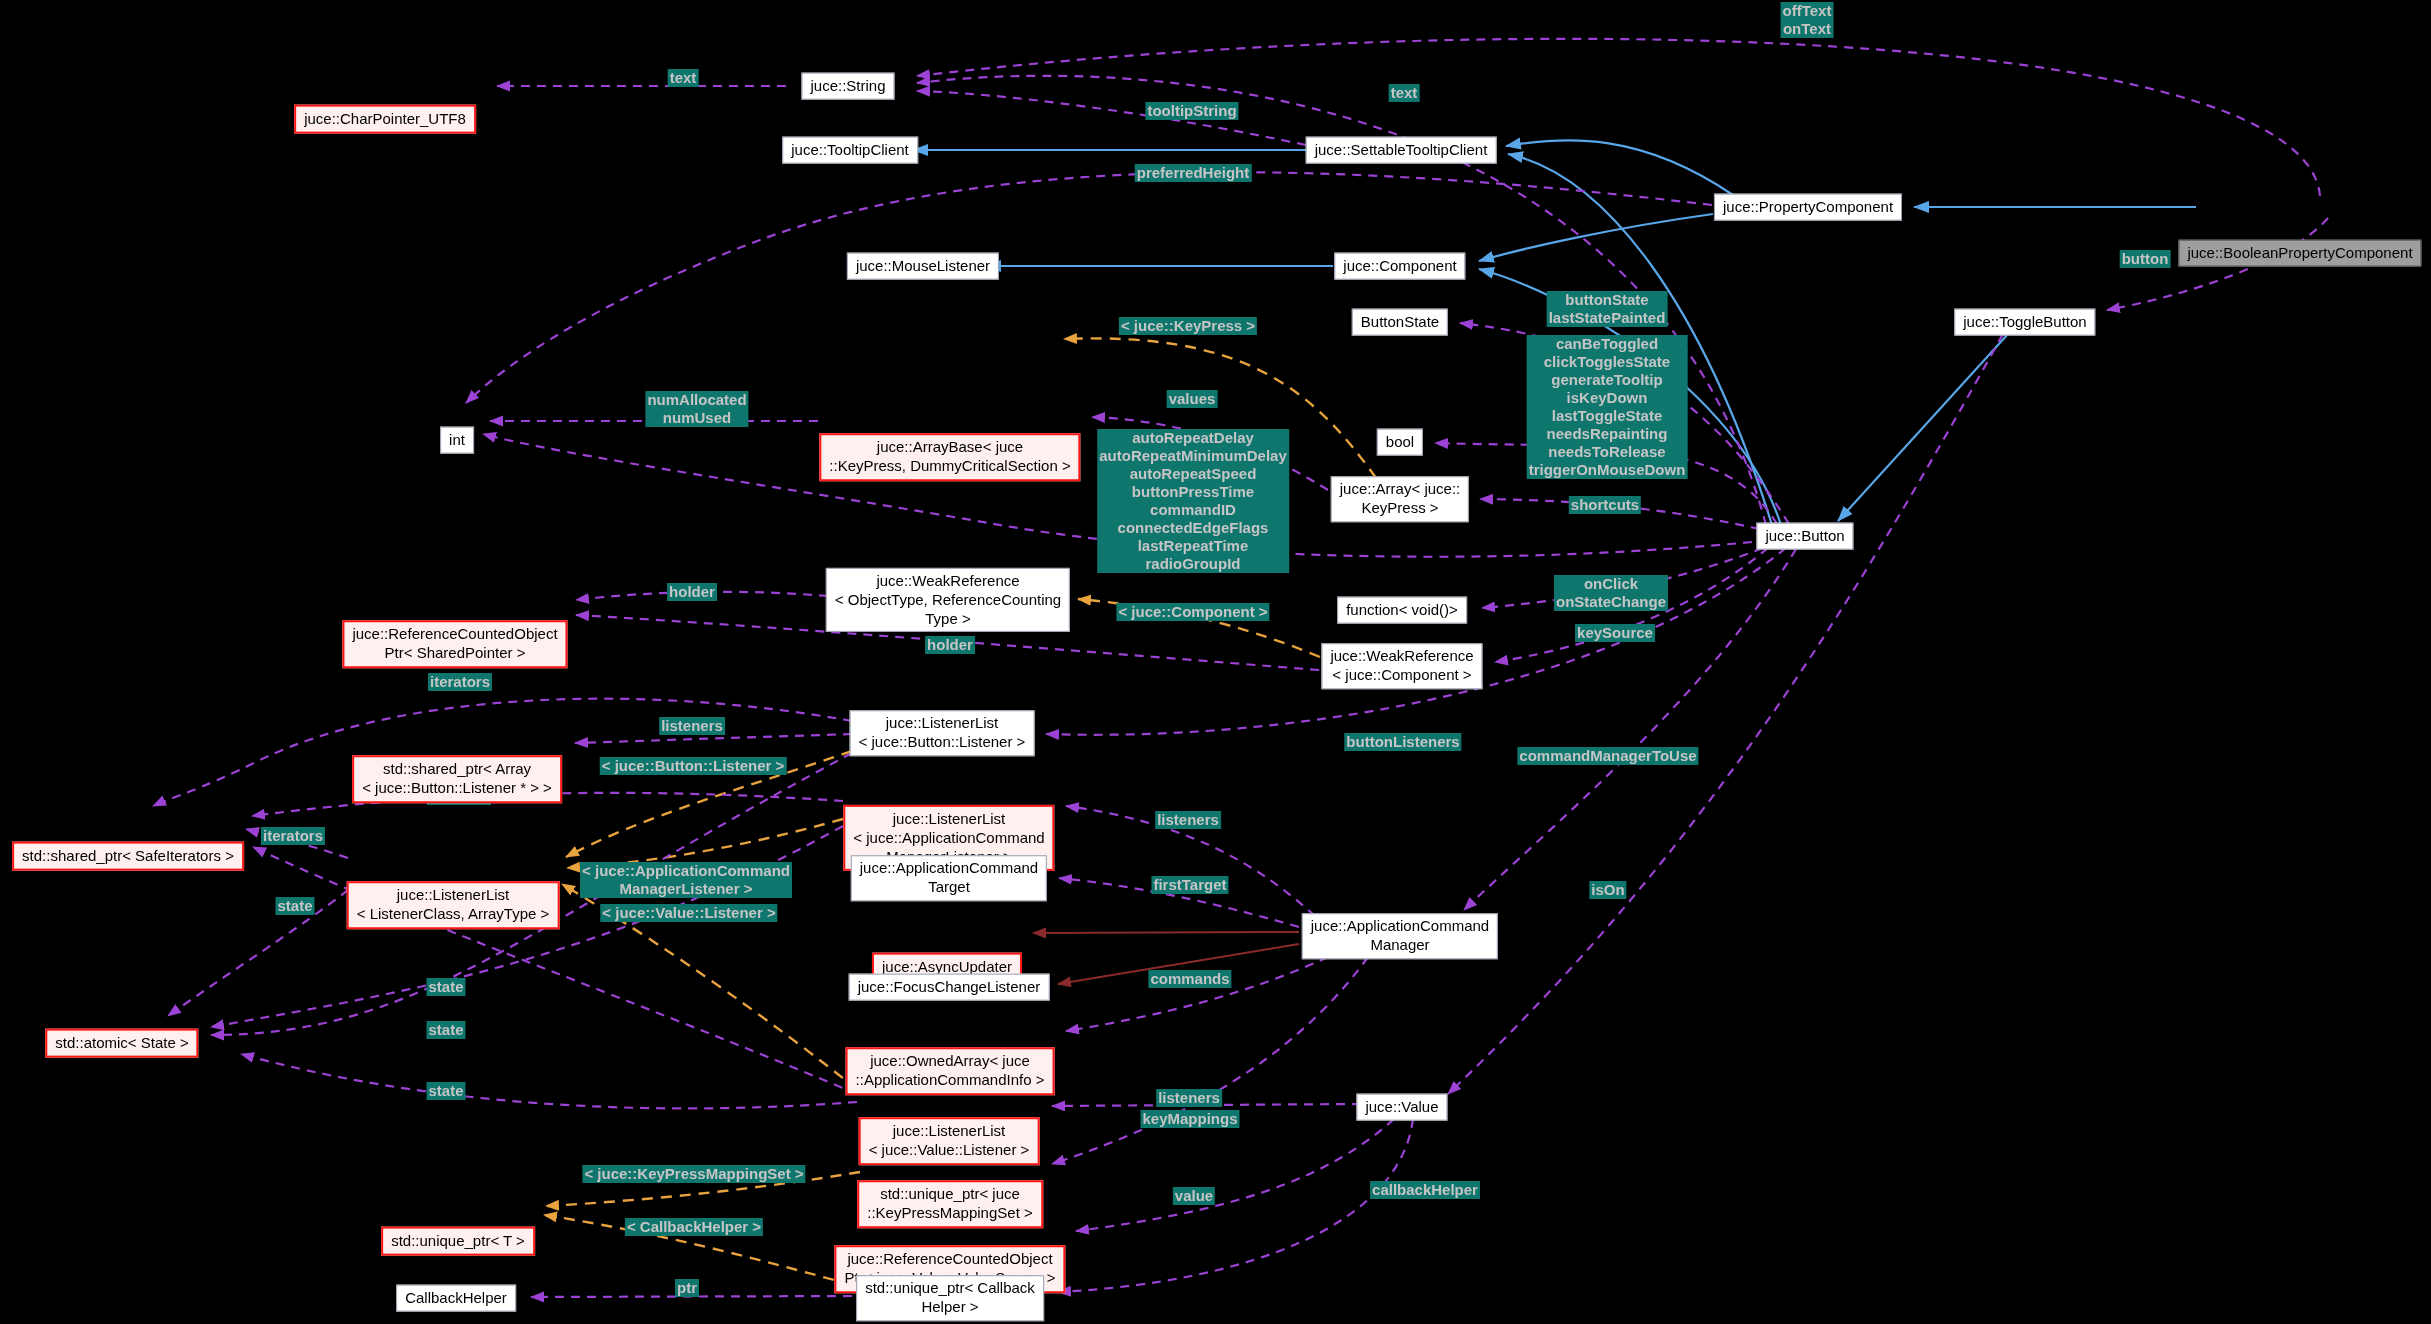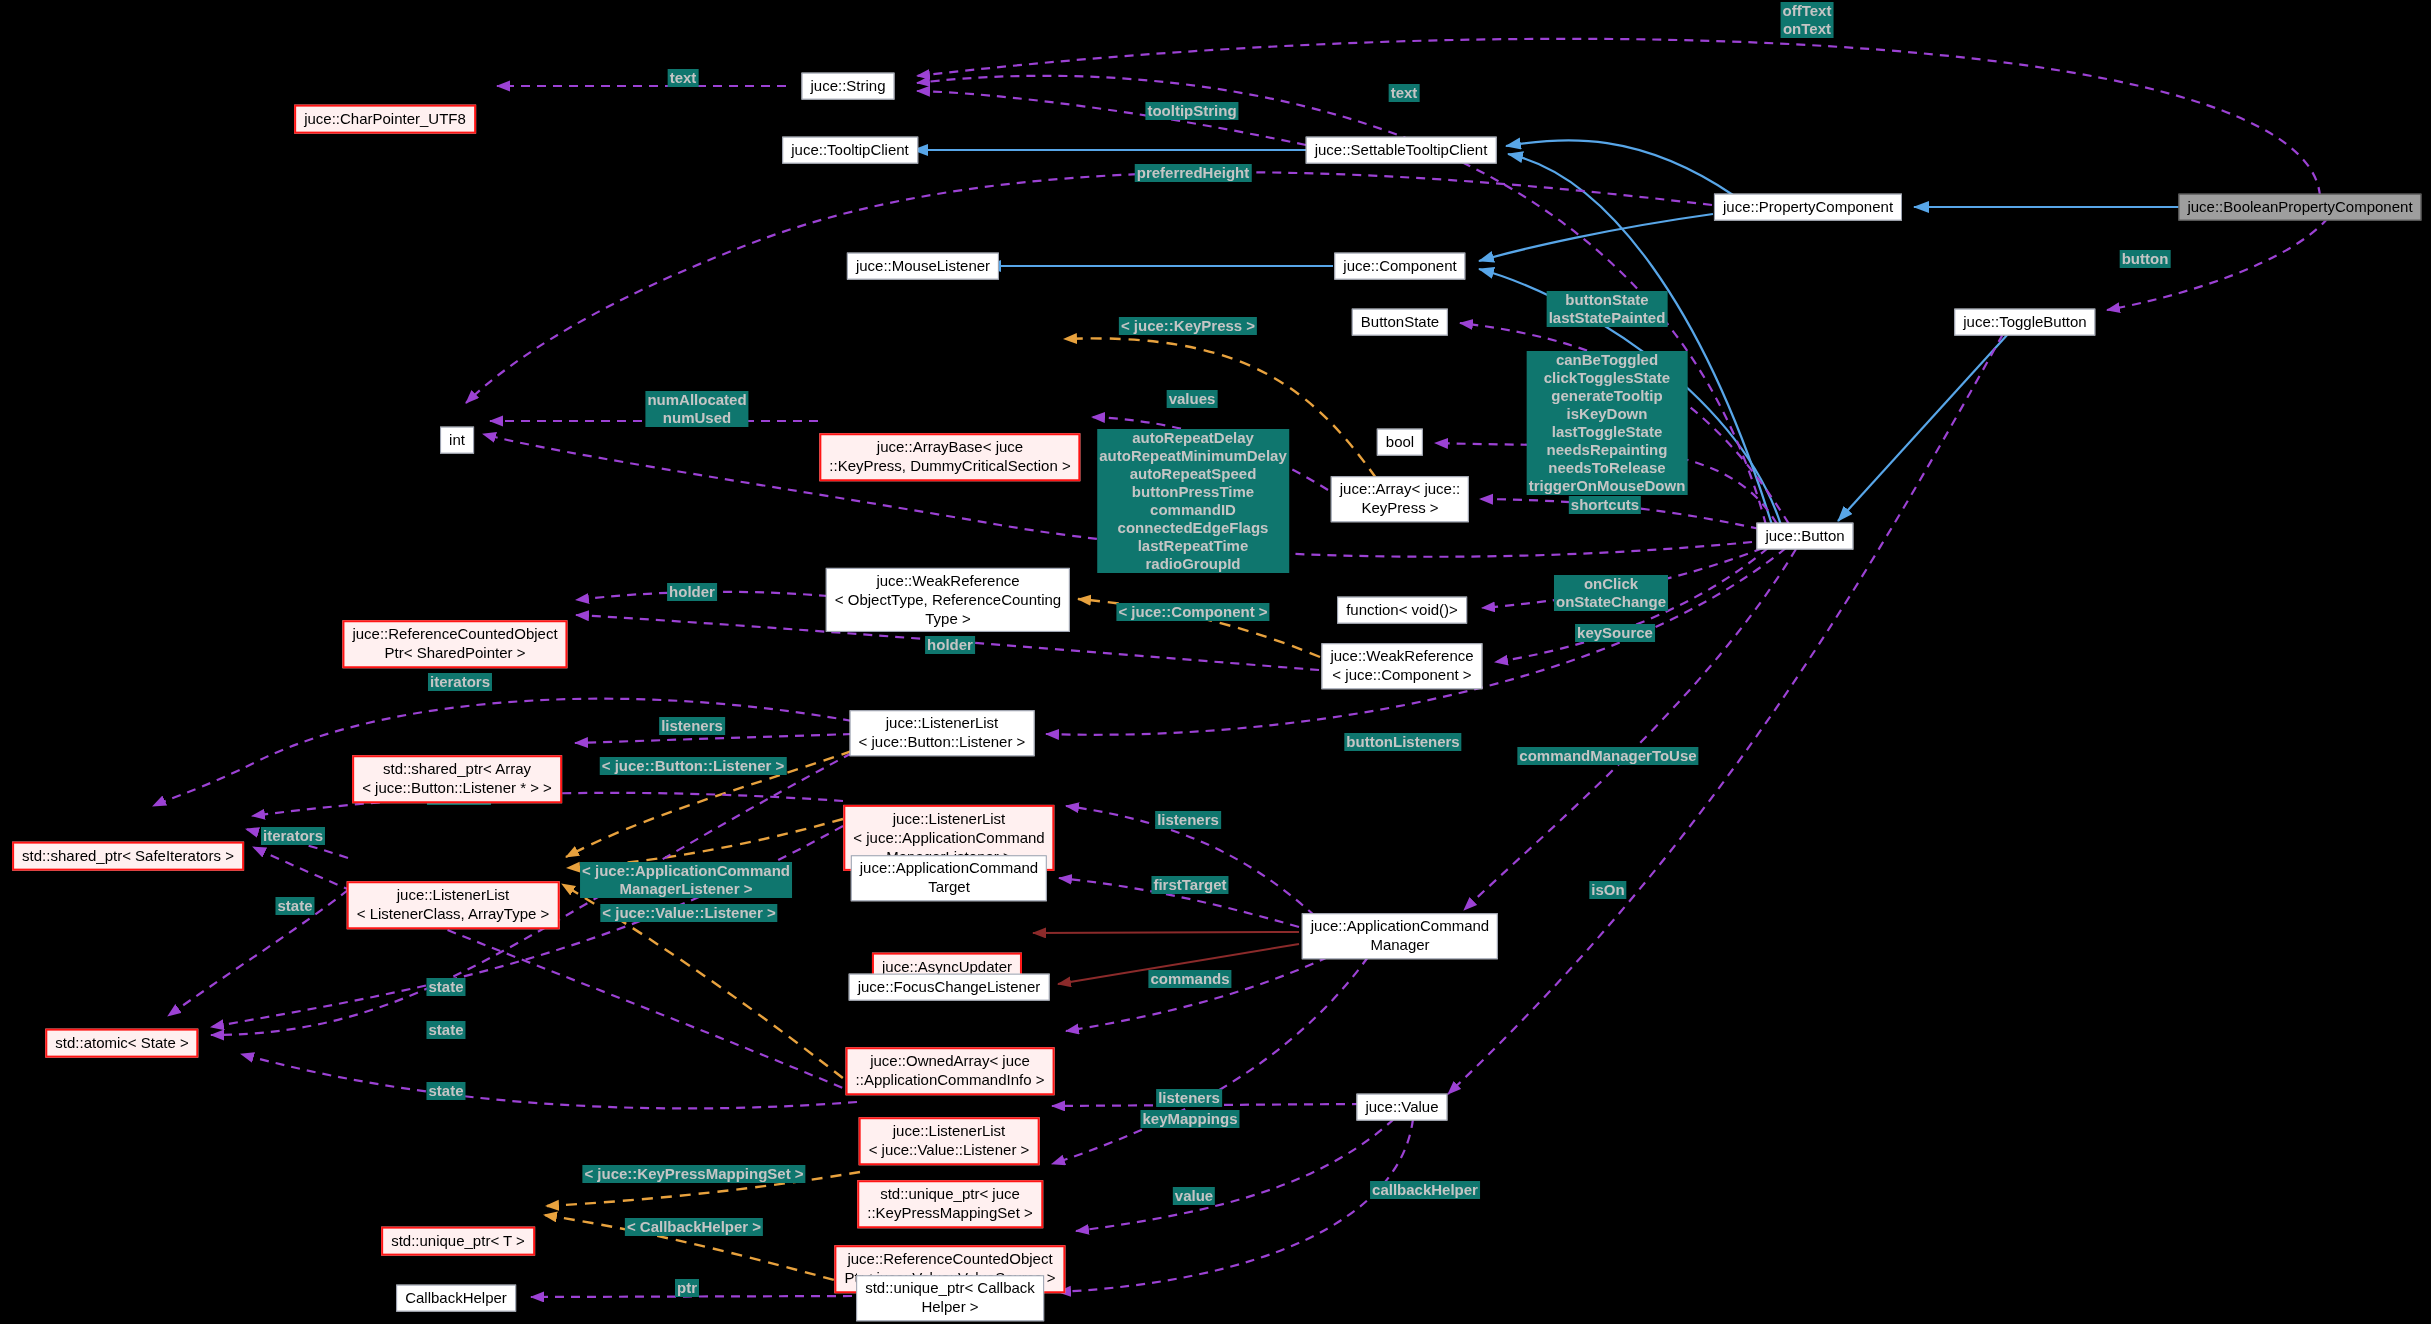--- a/index.html
+++ b/index.html
@@ -7,21 +7,21 @@
         font-family:"Liberation Sans",sans-serif;}
   #edges{position:absolute;left:0;top:0;z-index:0;}
   .pe{stroke:#9c42d4;stroke-width:2.2;fill:none;stroke-dasharray:9 7;marker-end:url(#ap);}
   .be{stroke:#58a6e8;stroke-width:2.2;fill:none;marker-end:url(#ab);}
   .re{stroke:#8b2a2a;stroke-width:2;fill:none;marker-end:url(#ar);}
   .oe{stroke:#e8a23e;stroke-width:2.4;fill:none;stroke-dasharray:11 8;marker-end:url(#ao);}
   .n{position:absolute;transform:translate(-50%,-50%);background:#fff;color:#000;
      border:1.6px solid #969cab;padding:3px 8px;font-size:15px;line-height:1.25;
      text-align:center;white-space:pre-line;z-index:2;}
   .n.red{background:#fff0f0;border:2px solid #ff1414;margin-top:33px;}
-  .n.sel{background:#9e9e9e;border:1.6px solid #4d4d4d;}
+  .n.sel{background:#9e9e9e;border:1.6px solid #4d4d4d;margin-top:46px;}
   .l{position:absolute;transform:translate(-50%,-50%);color:#c5c5c5;font-size:15px;
      font-weight:bold;line-height:1.2;text-align:center;white-space:pre-line;z-index:1;
      background:#0f766e;padding:0 2px;}
 </style>
 </head>
 <body>
 
 <div id="wrap">
 
 <svg id="edges" width="2431" height="1324" viewBox="0 0 2431 1324">
@@ -109,21 +109,21 @@
 <div class="l" style="left:683px;top:78px">text</div>
 <div class="l" style="left:1807px;top:20px">offText
 onText</div>
 <div class="l" style="left:1404px;top:93px">text</div>
 <div class="l" style="left:1192px;top:111px">tooltipString</div>
 <div class="l" style="left:1193px;top:173px">preferredHeight</div>
 <div class="l" style="left:2145px;top:259px">button</div>
 <div class="l" style="left:1607px;top:309px">buttonState
 lastStatePainted</div>
 <div class="l" style="left:1188px;top:326px">&lt; juce::KeyPress &gt;</div>
-<div class="l" style="left:1607px;top:423px">canBeToggled
+<div class="l" style="left:1607px;top:407px">canBeToggled
 clickTogglesState
 generateTooltip
 isKeyDown
 lastToggleState
 needsRepainting
 needsToRelease
 triggerOnMouseDown</div>
 <div class="l" style="left:697px;top:409px">numAllocated
 numUsed</div>
 <div class="l" style="left:1192px;top:399px">values</div>

